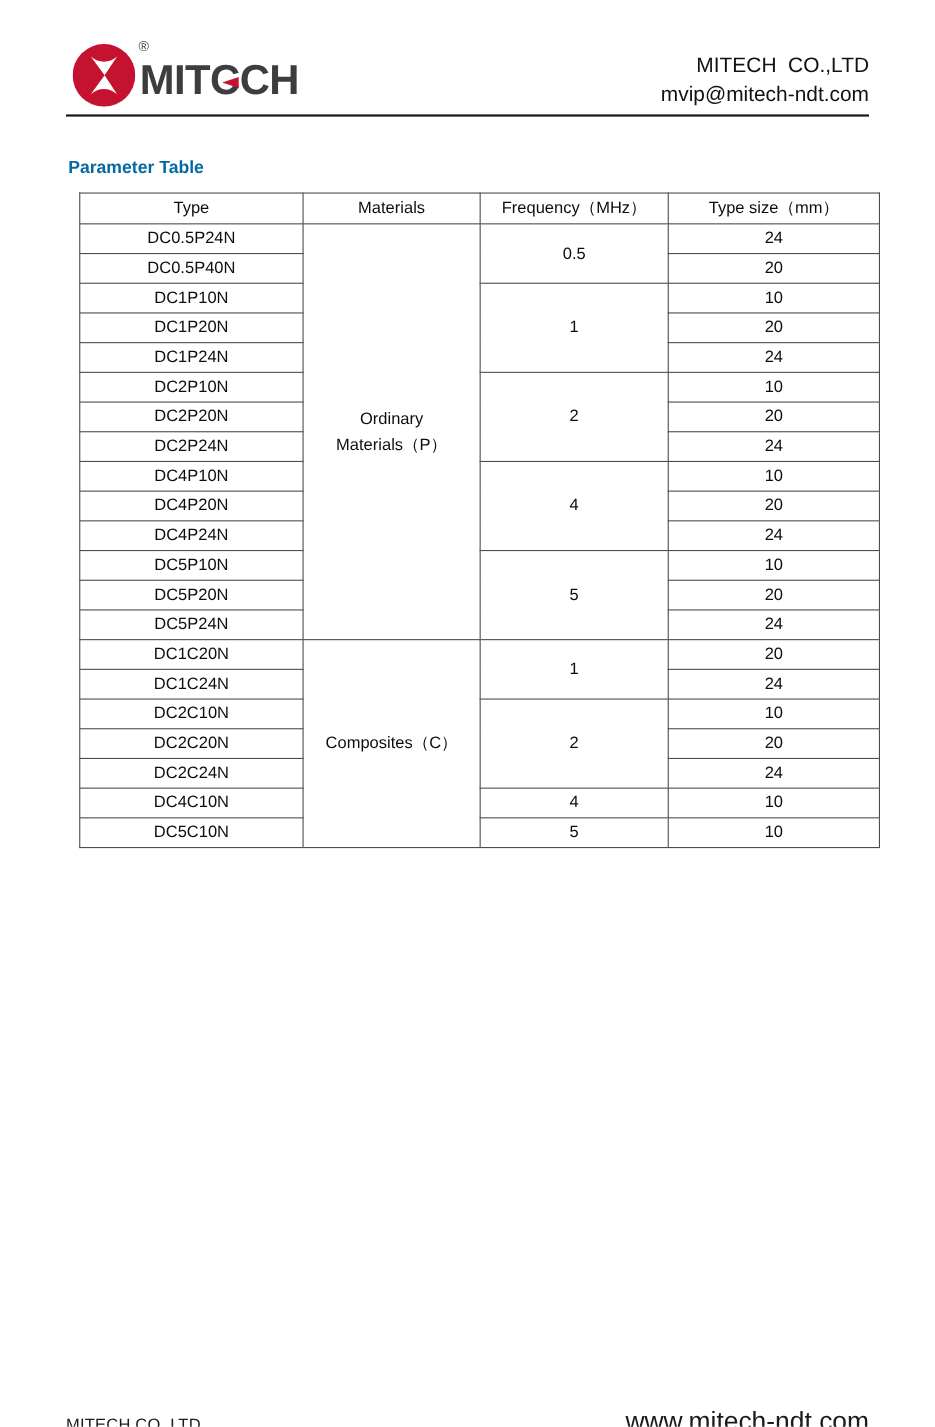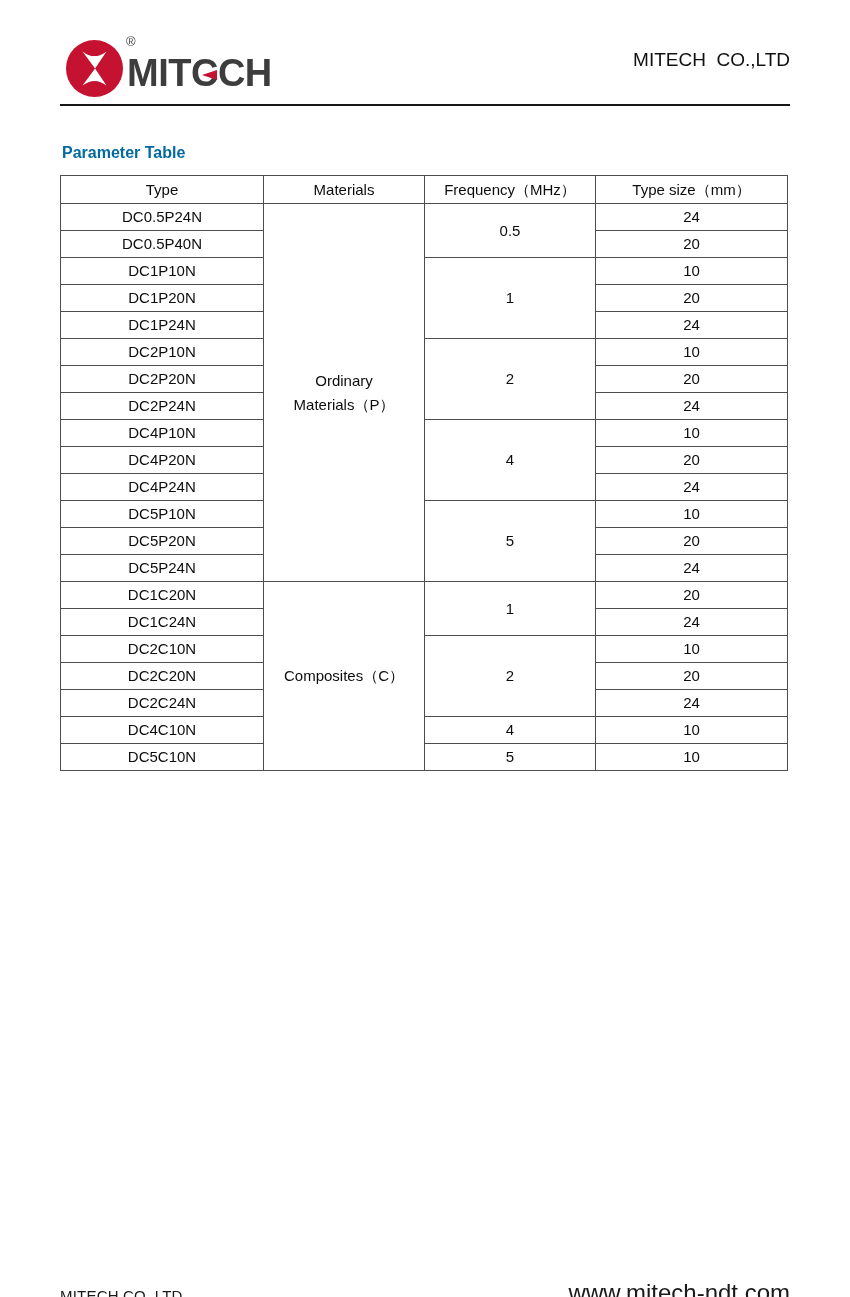--- a/index.html
+++ b/index.html
@@ -40,21 +40,21 @@
   }
 
   
   .section-title {
     position:absolute; top:144px; left:62px; margin:0;
     font-size:16px; font-weight:bold; color:#0369a1;
   }
 
   
   table.param {
-    position:absolute; top:175px; left:60px;
+    position:absolute; top:175px; left:72px;
     width:727px; border-collapse:collapse; table-layout:fixed;
     font-size:15px; color:#0d0d0d;
   }
   table.param th, table.param td {
     border:1.5px solid #4d4d4d;
     text-align:center; vertical-align:middle;
     font-weight:normal; padding:0;
     height:27px; line-height:1.55;
     overflow:hidden;
   }
@@ -79,20 +79,21 @@
       <path d="M29 20 C 42 31, 58 31, 71 20 L 51 50 Z" fill="#ffffff"></path>
       <path d="M29 80 C 42 69, 58 69, 71 80 L 51 50 Z" fill="#ffffff"></path>
     </svg>
   </div>
   <span class="reg-mark">®</span>
 
   <div class="wordmark"><span>MIT</span><span class="e-glyph"><span>C</span><span class="e-arrow"></span></span><span>CH</span></div>
 
   <div class="header-right">
     <div class="company-line">MITECH  CO.,LTD</div>
+    <div>mvip@mitech-ndt.com</div>
   </div>
 
   <hr class="header-rule">
 
   <h2 class="section-title">Parameter Table</h2>
 
   <table class="param">
     <colgroup id="param-colgroup">
         <col style="width: 203px;">
         <col style="width: 161px;">

